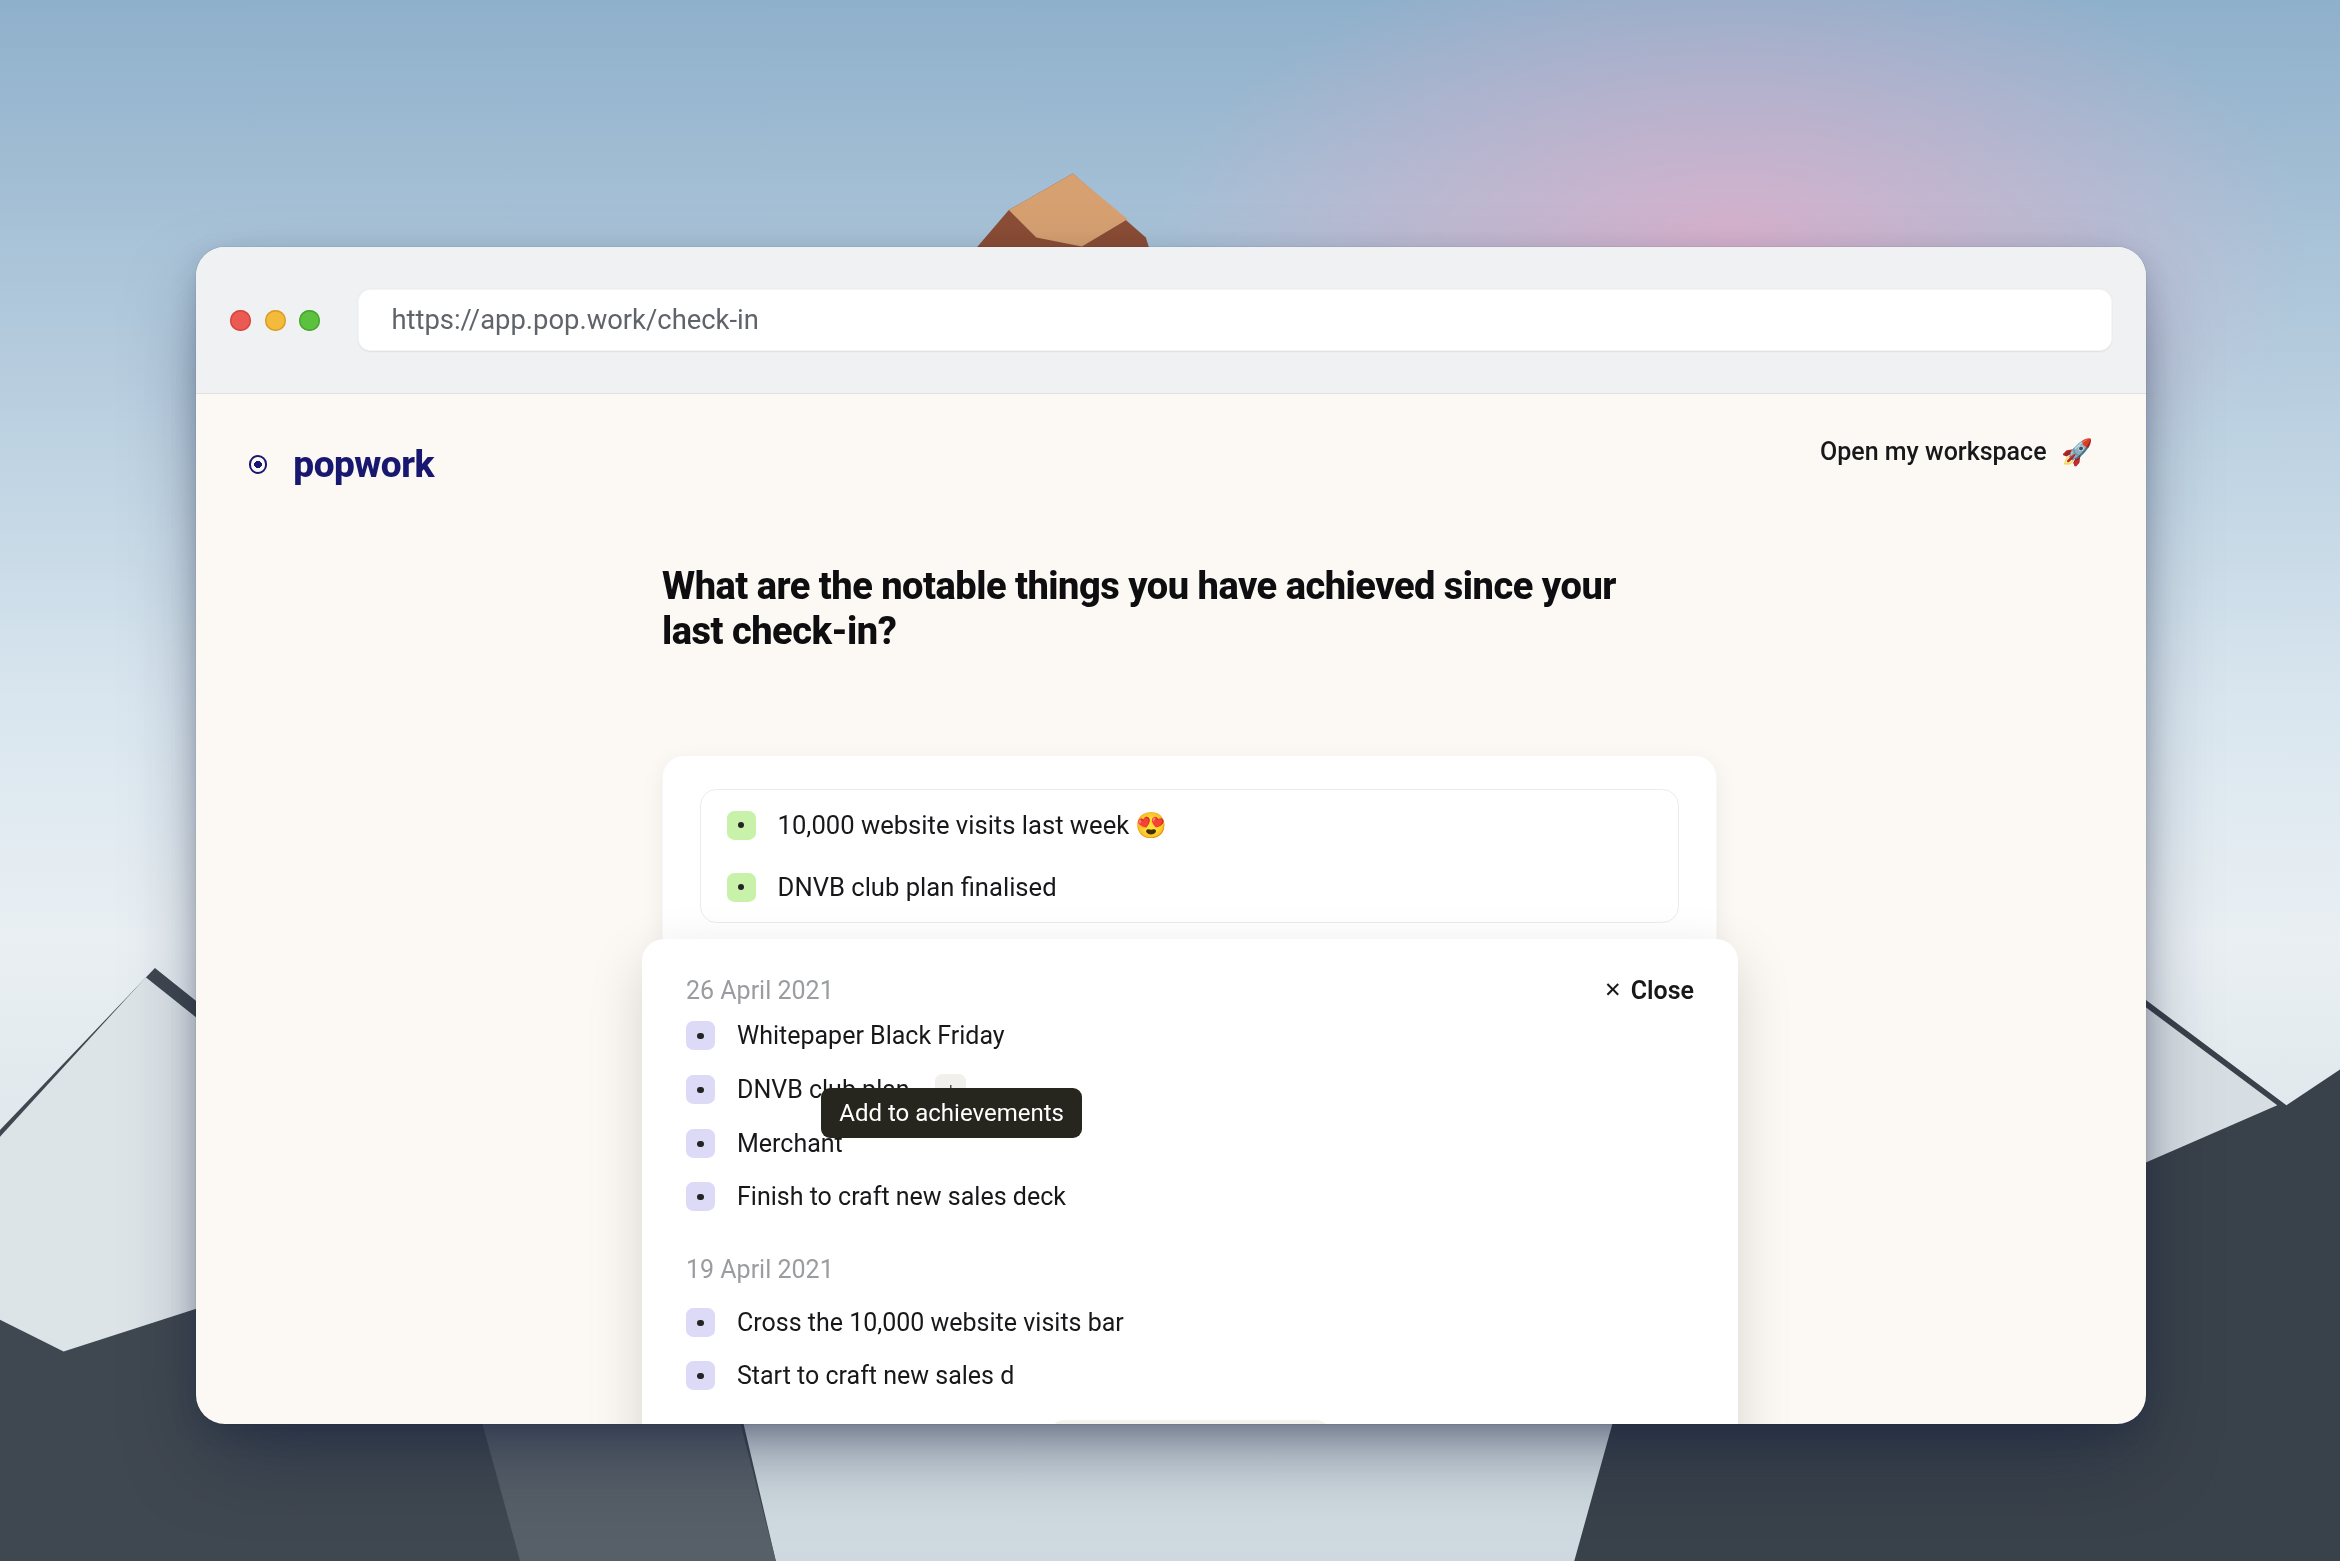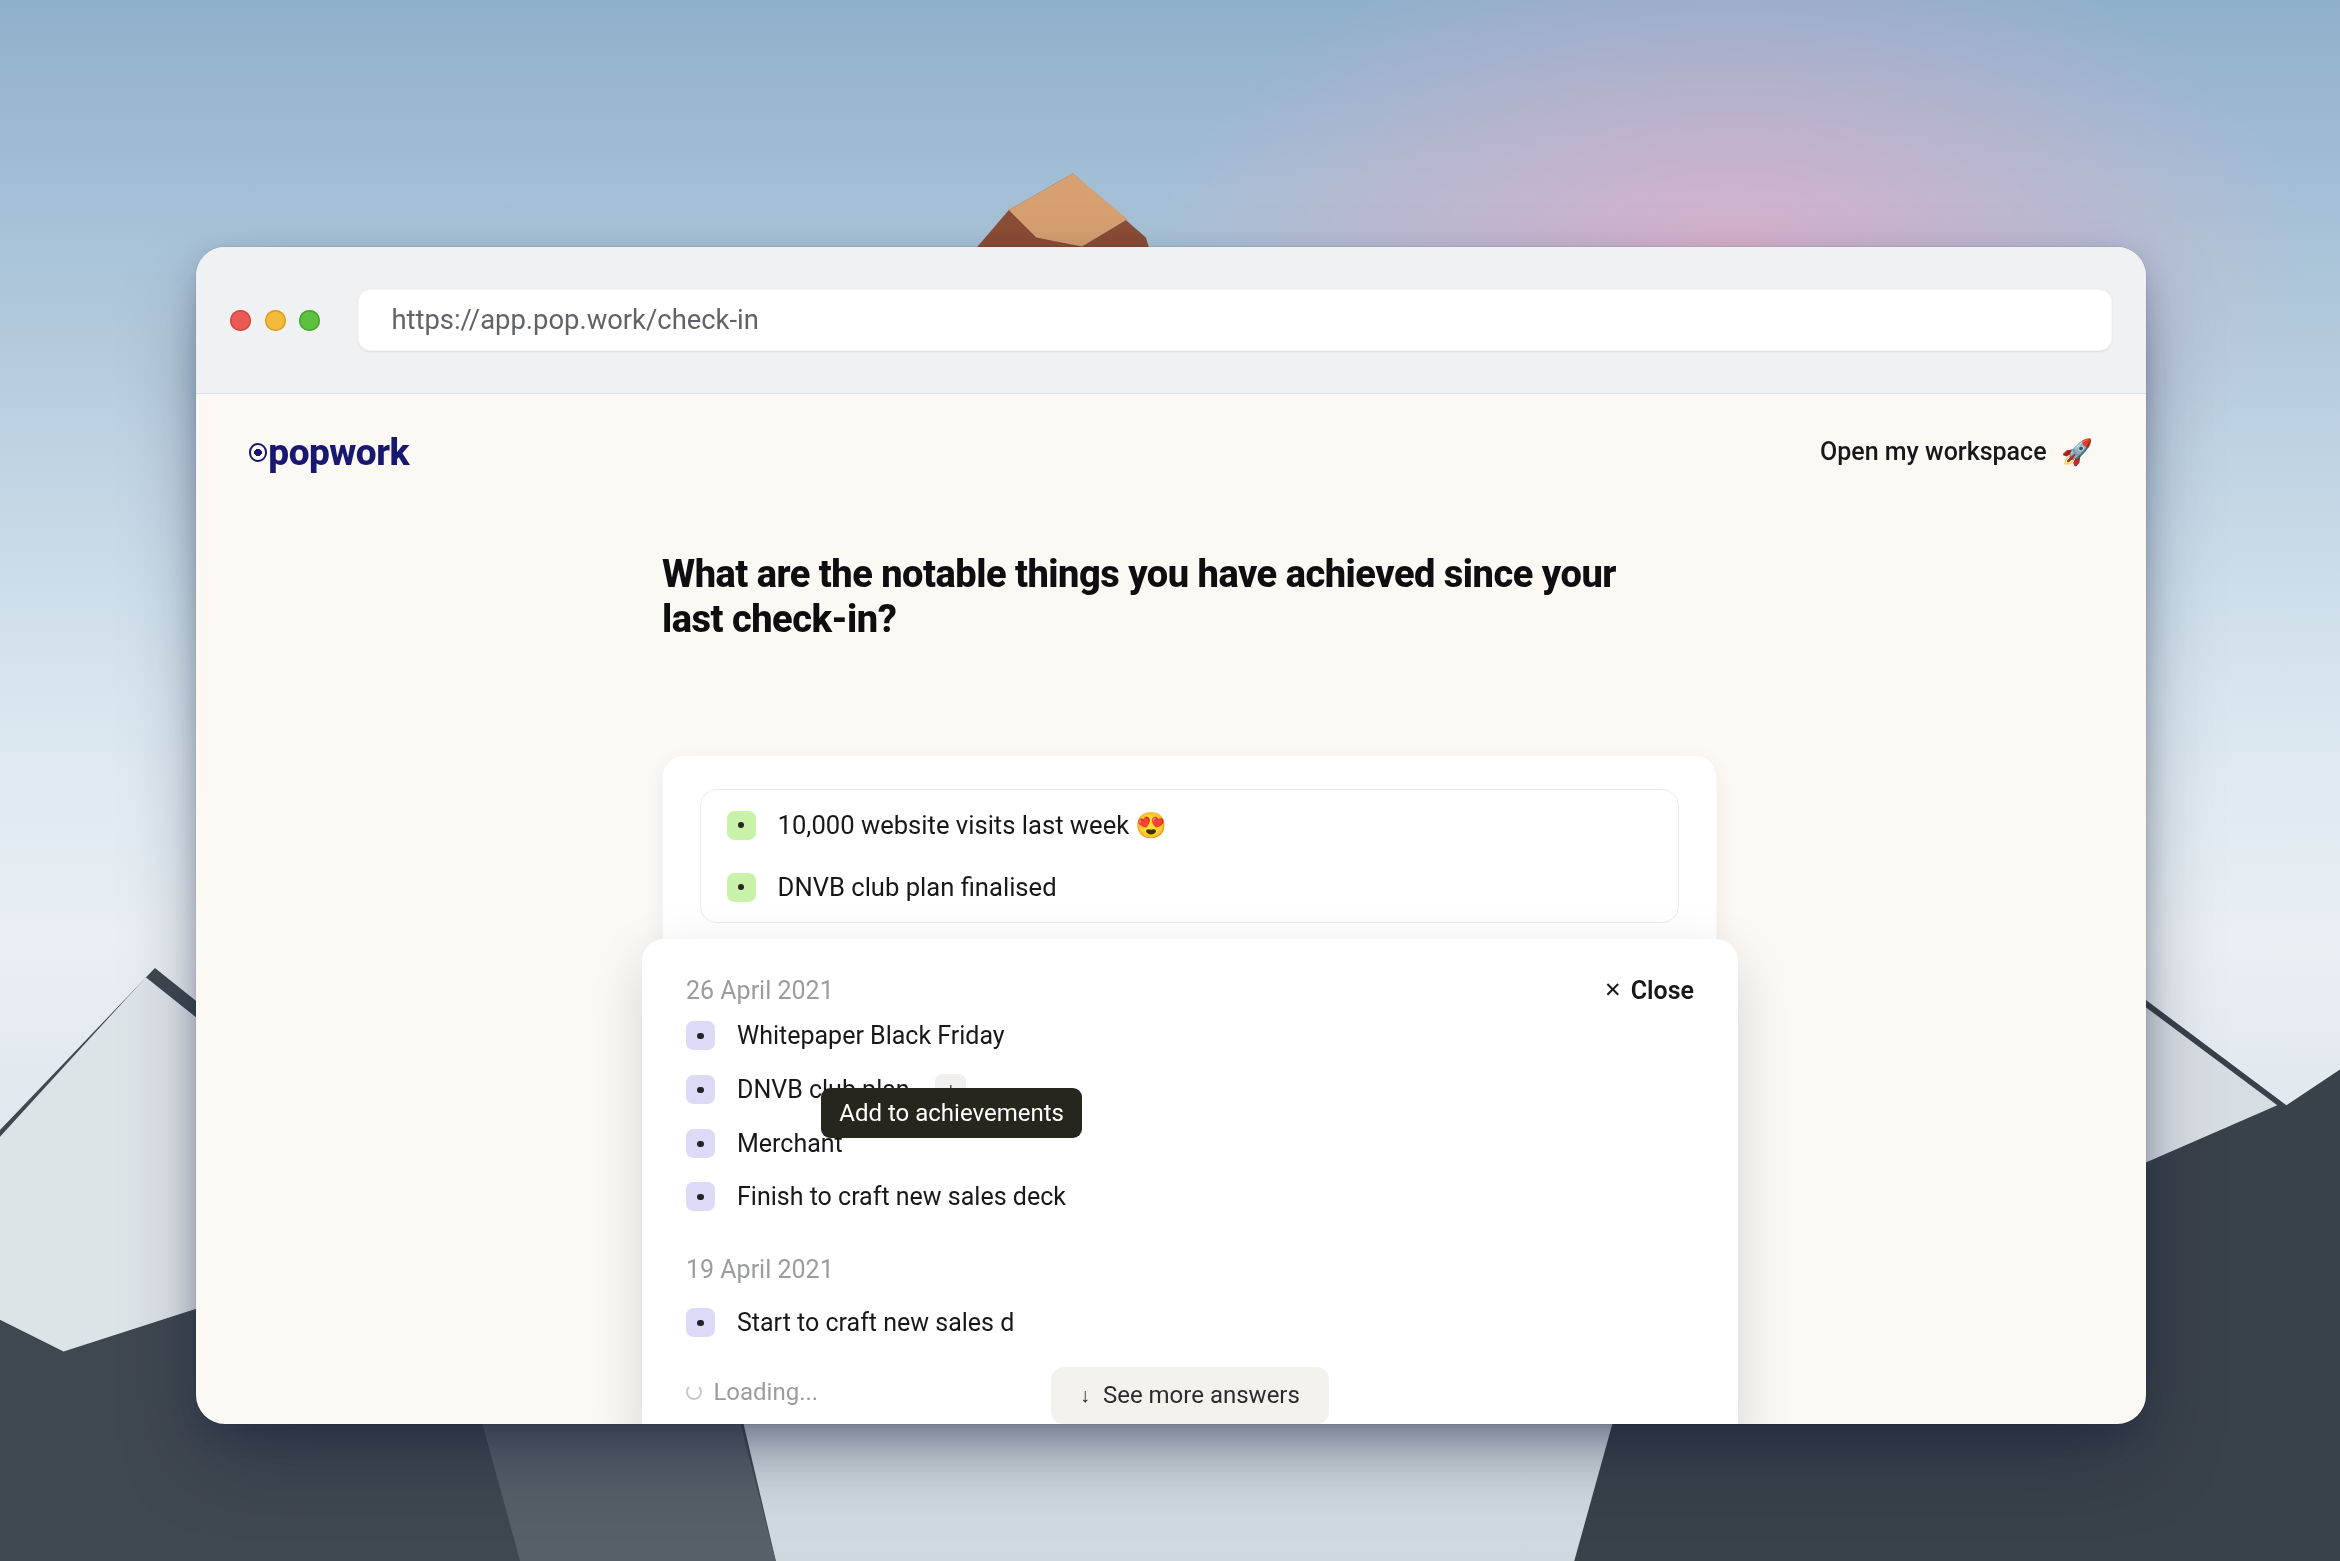--- a/index.html
+++ b/index.html
@@ -103,23 +103,23 @@
   
   .app { position: relative; height: calc(100% - 123px); }
   .app-header {
     display: flex;
     align-items: flex-start;
     justify-content: space-between;
     padding: 37px 53px 0 53px;
     gap: 37px;
   }
   .logo {
-    display: flex; align-items: center; gap: 1px;
+    display: flex; align-items: center; gap: 26px;
     color: var(--logo-color);
-    font-weight: 800; letter-spacing: -0.5px;
+    font-weight: 800; letter-spacing: -0.5px; margin-top: 12px;
   }
   .logo-mark { width: 18.3px; height: 18.3px; border-radius: 50%; border: 2.7px solid var(--logo-color); background: radial-gradient(circle at center, var(--logo-color) 0 36%, transparent 38%); }
   .logo-text { font-size: 37px; font-weight: 800; }
 
   .header-center { flex: 1; display: flex; flex-direction: column; align-items: center; }
   .center-row { display: flex; align-items: center; gap: 18.3px; }
   .avatars { display: flex; }
   .avatar { width: 51px; height: 51px; border-radius: 50%; background:#ddd; }
   .avatar.a1 { background: radial-gradient(circle at 30% 30%, #A8BDA1, #5E6A4F); margin-right: 5.5px; }
   .avatar.a2 { background: radial-gradient(circle at 30% 30%, #F6C678, #C57133); }
@@ -334,20 +334,24 @@
             <div class="bullet-row sm">
               <span class="bullet purple"></span>
               <span>Finish to craft new sales deck</span>
             </div>
           </div>
 
           <div class="hist-group">
             <div class="hist-date">19 April 2021</div>
             <div class="bullet-row sm">
               <span class="bullet purple"></span>
+              <span>Cross the 10,000 website visits bar</span>
+            </div>
+            <div class="bullet-row sm">
+              <span class="bullet purple"></span>
               <span>Start to craft new sales d</span>
             </div>
           </div>
 
           <div class="loading">
             <span class="spinner"></span>
             <span>Loading...</span>
           </div>
         </div>
 

